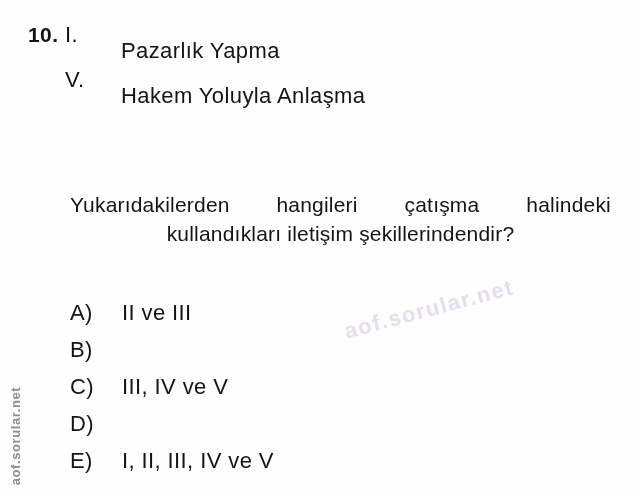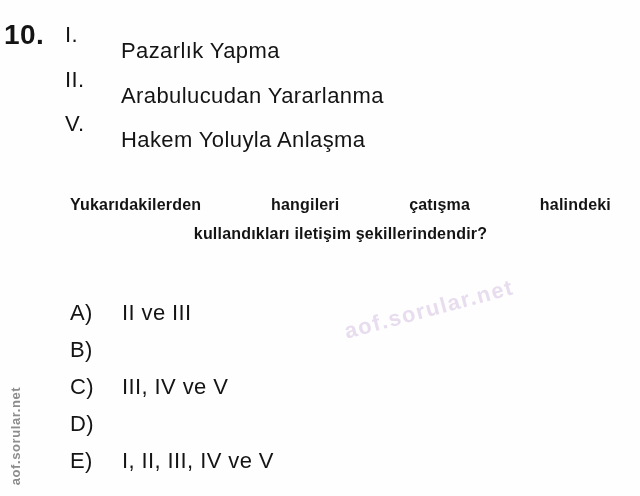--- a/index.html
+++ b/index.html
@@ -10,23 +10,23 @@
     height: 496px;
     background: #fefefe;
     font-family: "Liberation Sans", "DejaVu Sans", sans-serif;
     color: #141414;
     overflow: hidden;
   }
 
   
   .qnum {
     position: absolute;
-    left: 4px;
+    left: 28px;
     top: 21px;
-    font-size: 28px;
+    font-size: 21px;
     font-weight: bold;
     letter-spacing: 0.4px;
     line-height: 28.7px;
   }
 
   
   .statements {
     position: absolute;
     left: 65px;
     top: 21px;
@@ -45,22 +45,22 @@
     white-space: nowrap;
     margin-top: 16px;
   }
 
   
   .stem {
     position: absolute;
     left: 70px;
     top: 190px;
     width: 541px;
-    font-size: 16px;
-    font-weight: bold;
+    font-size: 21px;
+    font-weight: normal;
     letter-spacing: 0.2px;
     line-height: 29px;
   }
   .stem-line { text-align: center; }
   .stem-line.justified {
     text-align: justify;
     text-align-last: justify;
   }
 
   
@@ -122,24 +122,20 @@
 <div class="page">
 
   <div class="qnum">10.</div>
 
   <div class="statements">
     <div class="statement-row">
       <span class="statement-numeral">I.</span>
       <span class="statement-text">Pazarlık Yapma</span>
     </div>
     <div class="statement-row">
-      <span class="statement-numeral">II.</span>
-      <span class="statement-text">Arabulucudan Yararlanma</span>
-    </div>
-    <div class="statement-row">
     </div>
     <div class="statement-row">
       <span class="statement-numeral">V.</span>
       <span class="statement-text">Hakem Yoluyla Anlaşma</span>
     </div>
   </div>
 
   <div class="stem">
     <div class="stem-line justified">Yukarıdakilerden hangileri çatışma halindeki</div>
     <div class="stem-line">kullandıkları iletişim şekillerindendir?</div>

